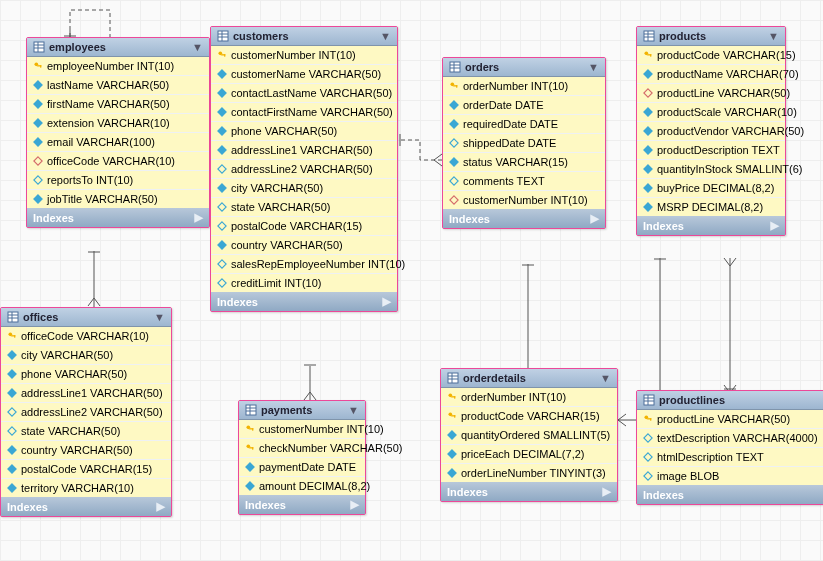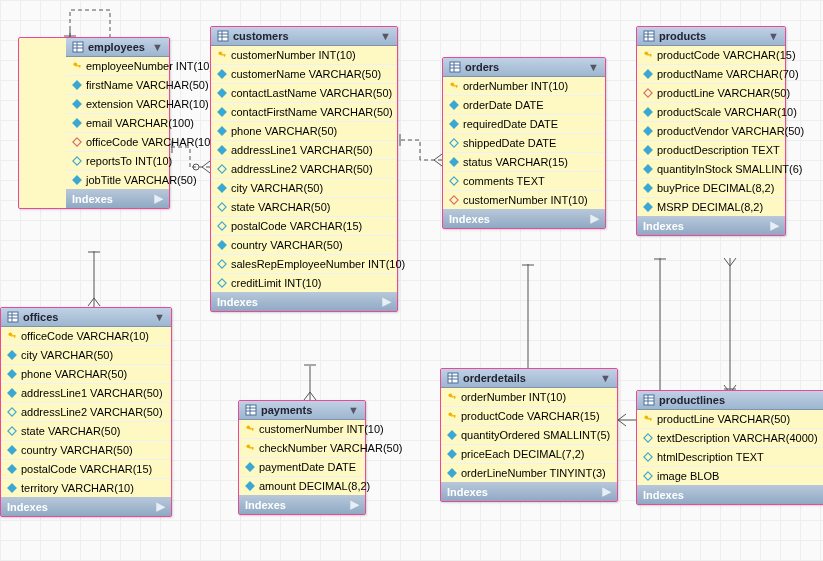--- a/index.html
+++ b/index.html
@@ -99,21 +99,21 @@
     <path d="M654 259 L666 259"></path>
     <path d="M618 414 L610 420 L618 426" transform="translate(8,0)"></path>
 
     <path d="M730 258 L730 390"></path>
     <path d="M724 389 L736 389"></path>
     <path d="M724 259 L730 267 L736 259" transform="translate(0,126)"></path>
     <path d="M724 258 L730 266 L736 258"></path>
   </g>
 </svg>
 
-<div class="table" style="left: 18px; top: 37px; width: 152px; padding-left: 47px;">
+<div class="table" style="left: 26px; top: 37px; width: 184px;">
     <div class="thead">
       <span class="ticon">
         <svg width="12" height="12" viewBox="0 0 12 12">
           <rect x="1" y="1" width="10" height="10" fill="#fff" stroke="#4c6e9a"></rect>
           <line x1="1" y1="4" x2="11" y2="4" stroke="#4c6e9a"></line>
           <line x1="1" y1="7" x2="11" y2="7" stroke="#4c6e9a"></line>
           <line x1="5" y1="1" x2="5" y2="11" stroke="#4c6e9a"></line>
         </svg>
       </span>
       <span>employees</span>
@@ -127,20 +127,26 @@
             <rect x="5" y="5" width="5" height="1.6"></rect>
             <rect x="8.5" y="5" width="1.5" height="3"></rect>
           </g>
         </svg>
         <span>employeeNumber INT(10)</span>
       </div>
       <div class="col">
         <svg class="ico" viewBox="0 0 12 12">
           <path d="M6 1 L11 6 L6 11 L1 6 Z" fill="#3aa7d4" stroke="#3aa7d4" stroke-width="1.3"></path>
         </svg>
+        <span>lastName VARCHAR(50)</span>
+      </div>
+      <div class="col">
+        <svg class="ico" viewBox="0 0 12 12">
+          <path d="M6 1 L11 6 L6 11 L1 6 Z" fill="#3aa7d4" stroke="#3aa7d4" stroke-width="1.3"></path>
+        </svg>
         <span>firstName VARCHAR(50)</span>
       </div>
       <div class="col">
         <svg class="ico" viewBox="0 0 12 12">
           <path d="M6 1 L11 6 L6 11 L1 6 Z" fill="#3aa7d4" stroke="#3aa7d4" stroke-width="1.3"></path>
         </svg>
         <span>extension VARCHAR(10)</span>
       </div>
       <div class="col">
         <svg class="ico" viewBox="0 0 12 12">

